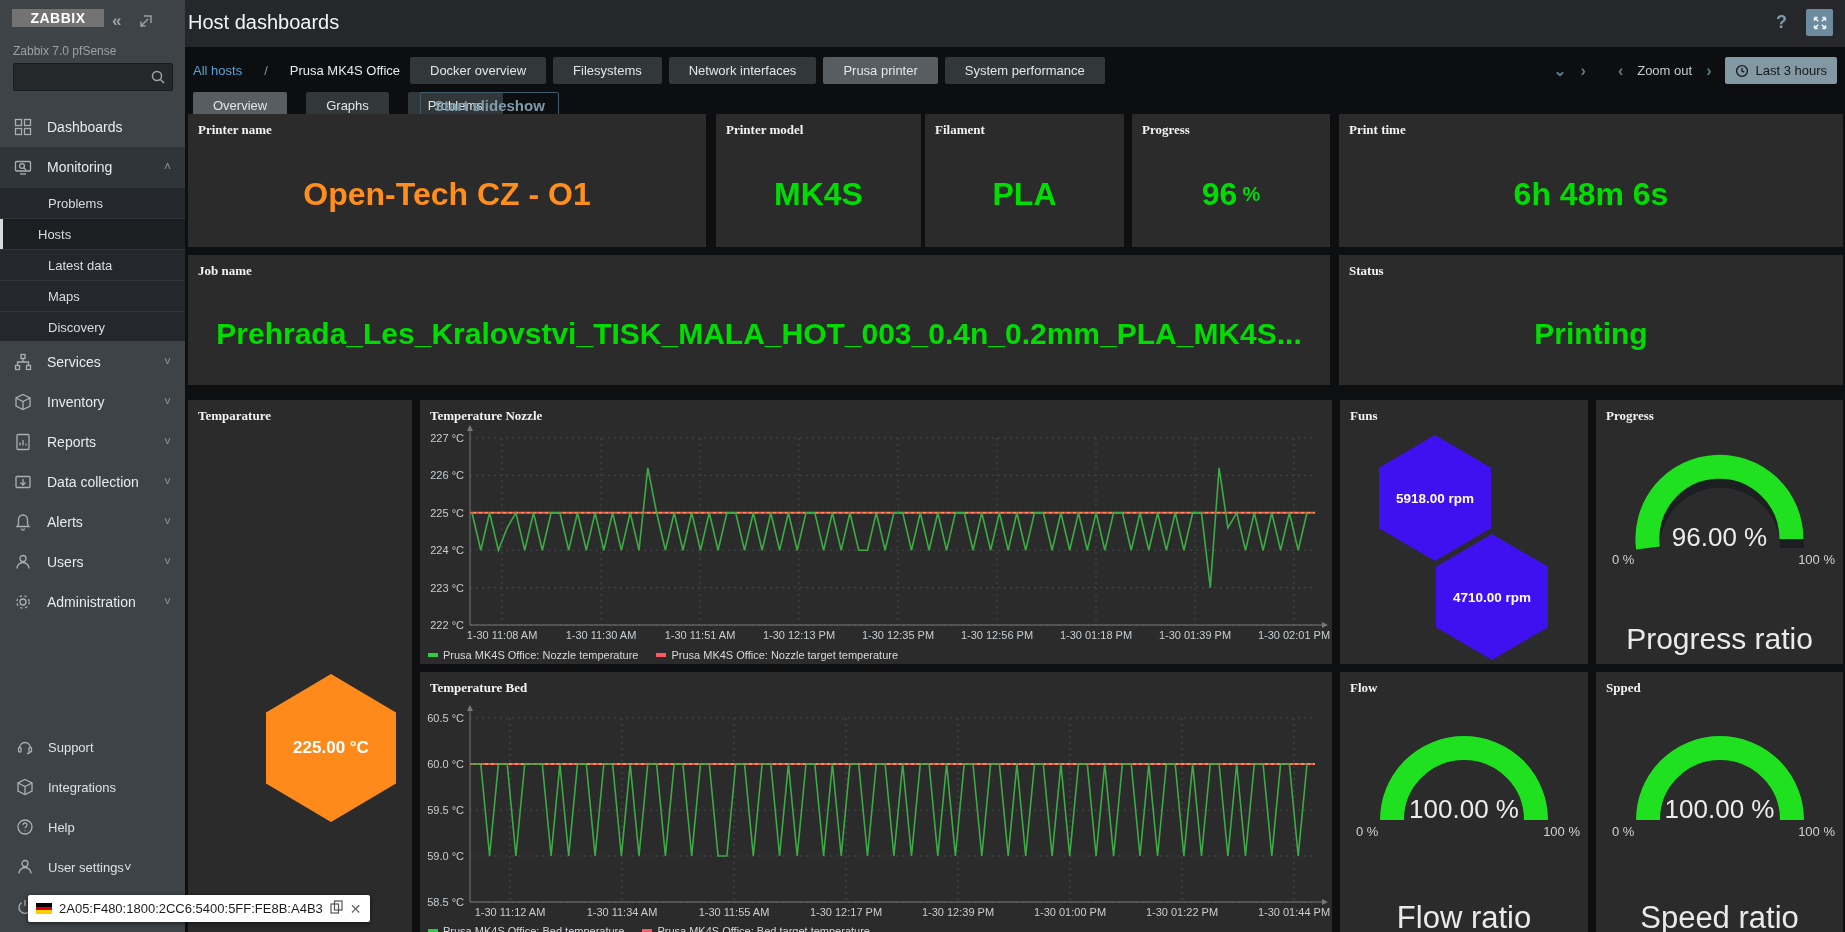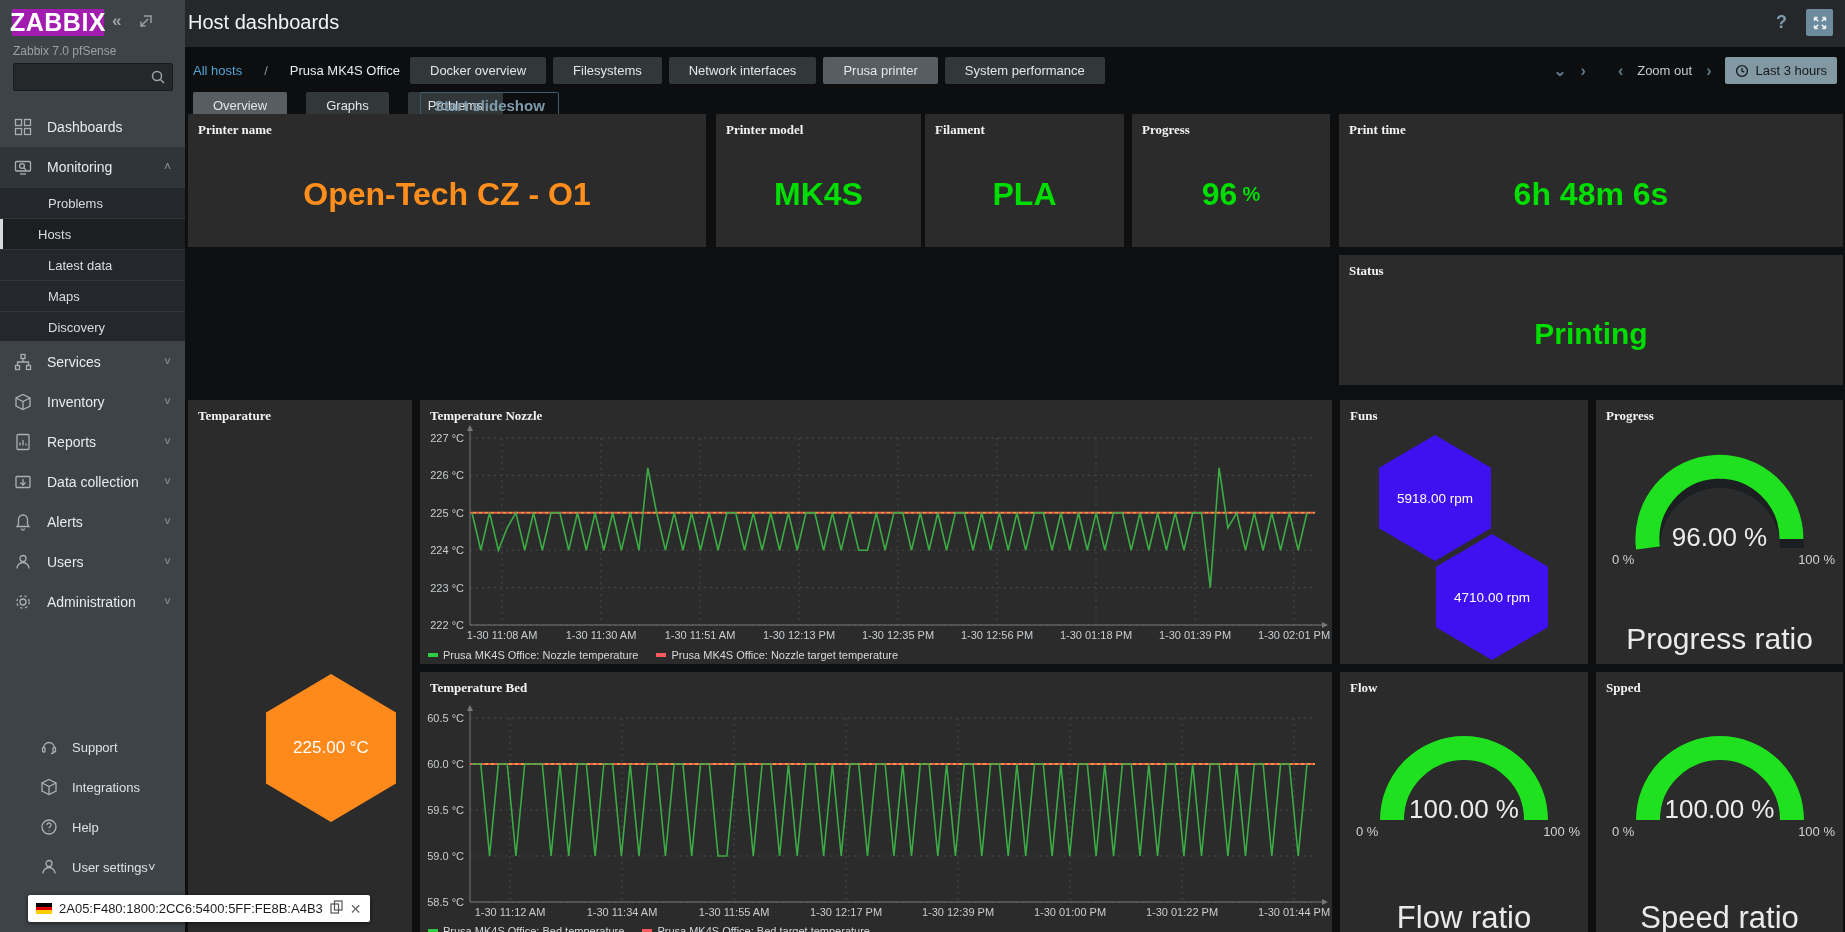--- a/index.html
+++ b/index.html
@@ -2,39 +2,39 @@
 <html><head>
 <meta charset="utf-8">
 <style>
   * { margin:0; padding:0; box-sizing:border-box; }
   html,body { background:#000; }
   body { font-family:"Liberation Sans", sans-serif; }
   #app { position:relative; width:1845px; height:932px; overflow:hidden; background:#0d0f10; }
 
   
   #sidebar { position:absolute; left:0; top:0; width:185px; height:932px; background:#3e4347; z-index:5; }
-  .logo-box { position:absolute; left:12px; top:9px; width:92px; height:27px; background:#a21caf; color:#fff;
-              font-weight:bold; font-size:25px; letter-spacing:.5px; display:flex; align-items:center; justify-content:center; }
+  .logo-box { position:absolute; left:12px; top:9px; width:92px; height:18px; background:#737373; color:#fff;
+              font-weight:bold; font-size:14px; letter-spacing:.5px; display:flex; align-items:center; justify-content:center; }
   .logo-collapse { position:absolute; left:112px; top:11px; color:#9aa3a8; font-size:17px; font-weight:bold; cursor:pointer; }
   .logo-undock { position:absolute; left:138px; top:13px; }
   .version { position:absolute; left:13px; top:44px; font-size:12px; color:#9aa2a8; }
   .searchbox { position:absolute; left:13px; top:63px; width:160px; height:28px; background:#24282b; border:1px solid #191c1e; border-radius:2px; }
   .searchbox input { position:absolute; left:6px; top:3px; width:126px; height:20px; background:transparent; border:none; outline:none; color:#dfe3e5; font-size:13px; }
   .searchbox .mag { position:absolute; right:6px; top:5px; }
 
   .menu-item { position:absolute; left:0; width:185px; height:40px; display:flex; align-items:center; color:#e7ebee; font-size:14px; cursor:pointer; }
   .menu-item .mi-icon { width:18px; height:18px; margin-left:14px; margin-right:15px; flex:none; }
   .menu-item .chev { position:absolute; right:14px; color:#8d959b; font-size:12px; }
   .menu-sect { position:absolute; left:0; width:185px; background:#30353a; }
   .submenu { position:absolute; left:0; width:185px; background:#24282c; }
   .sub-item { position:absolute; left:0; width:185px; height:31px; display:flex; align-items:center; padding-left:48px; font-size:13px; color:#d9dde0; border-top:1px solid #303539; cursor:pointer; }
   .sub-item.selected { background:#1b1f22;padding-left:38px; }
   .sub-item.selected::before { content:""; position:absolute; left:0; top:0; width:3px; height:100%; background:#d9d9d9; }
 
-  .foot-item { position:absolute; left:0; width:185px; height:40px; display:flex; align-items:center; color:#dde1e4; font-size:13px; cursor:pointer;margin-left:24px; }
+  .foot-item { position:absolute; left:0; width:185px; height:40px; display:flex; align-items:center; color:#dde1e4; font-size:13px; cursor:pointer; }
   .foot-item .mi-icon { width:18px; height:18px; margin-left:16px; margin-right:14px; flex:none; }
 
   .ip-tooltip { position:absolute; left:28px; top:895px; height:27px; background:#ffffff; border-radius:2px;
                 display:flex; align-items:center; padding:0 8px; gap:7px; z-index:9; box-shadow:0 1px 4px rgba(0,0,0,.6); }
   .flag { width:16px; height:11px; display:flex; flex-direction:column; flex:none; }
   .flag div { flex:1; }
   .ip-text { font-size:13px; color:#1d1d1d; white-space:nowrap; }
   .tt-close { color:#666; font-size:14px; cursor:pointer; }
 
   
@@ -68,21 +68,21 @@
   .panel { position:absolute; background:#2b2b2b; overflow:hidden; }
   .panel-title { position:absolute; left:10px; top:8px; font-size:13px; font-weight:bold; color:#f0f2f3; z-index:2;font-family:Liberation Serif, serif; }
   .big-value { position:absolute; left:0; right:0; top:0; bottom:0; display:flex; align-items:center; justify-content:center;
                font-weight:bold; white-space:nowrap; padding-top:28px; }
   .val-green { color:#00dd00; }
   .val-orange { color:#ff8e1c; }
   .fs32 { font-size:32px; } .fs30 { font-size:30px; }
   .unit-sm { font-size:20px; font-weight:bold; margin-left:5px; }
 
   .hex { position:absolute; clip-path:polygon(50% 0,100% 26%,100% 74%,50% 100%,0 74%,0 26%);
-         display:flex; align-items:center; justify-content:center; color:#fff; font-weight:normal; }
+         display:flex; align-items:center; justify-content:center; color:#fff; font-weight:bold; }
   .hex-orange { background:#ff8a1c; }
   .hex-blue { background:#3f10f0; }
 
   .chart-host { position:absolute; inset:0; }
   .legend { position:absolute; left:8px; display:flex; gap:18px; align-items:center; }
   .legend-item { display:flex; align-items:center; gap:5px; font-size:11px; color:#d6d9db; white-space:nowrap; }
   .legend .swatch { width:10px; height:4px; display:inline-block; flex:none; }
 
   .gauge { position:absolute; left:4px; top:48px; width:240px; height:110px; }
   .gauge-min { position:absolute; left:16px; top:152px; font-size:13px; color:#cfd3d5; }
@@ -373,20 +373,24 @@
     <div class="big-value val-green fs32">
       <span>96</span>
       <span class="unit-sm">%</span>
     </div>
   </div>
   <div class="panel" style="left:1339px;top:114px;width:504px;height:133px">
     <div class="panel-title">Print time</div>
     <div class="big-value val-green fs32">6h 48m 6s</div>
   </div>
 
+  <div class="panel" style="left:188px;top:255px;width:1142px;height:130px">
+    <div class="panel-title">Job name</div>
+    <div class="big-value val-green fs30">Prehrada_Les_Kralovstvi_TISK_MALA_HOT_003_0.4n_0.2mm_PLA_MK4S...</div>
+  </div>
   <div class="panel" style="left:1339px;top:255px;width:504px;height:130px">
     <div class="panel-title">Status</div>
     <div class="big-value val-green fs30">Printing</div>
   </div>
 
   <div class="panel" style="left:188px;top:400px;width:224px;height:532px">
     <div class="panel-title">Temparature</div>
     <div class="hex hex-orange" style="left:78px;top:274px;width:130px;height:148px;font-size:17px">
       <span>225.00 °C</span>
     </div>

